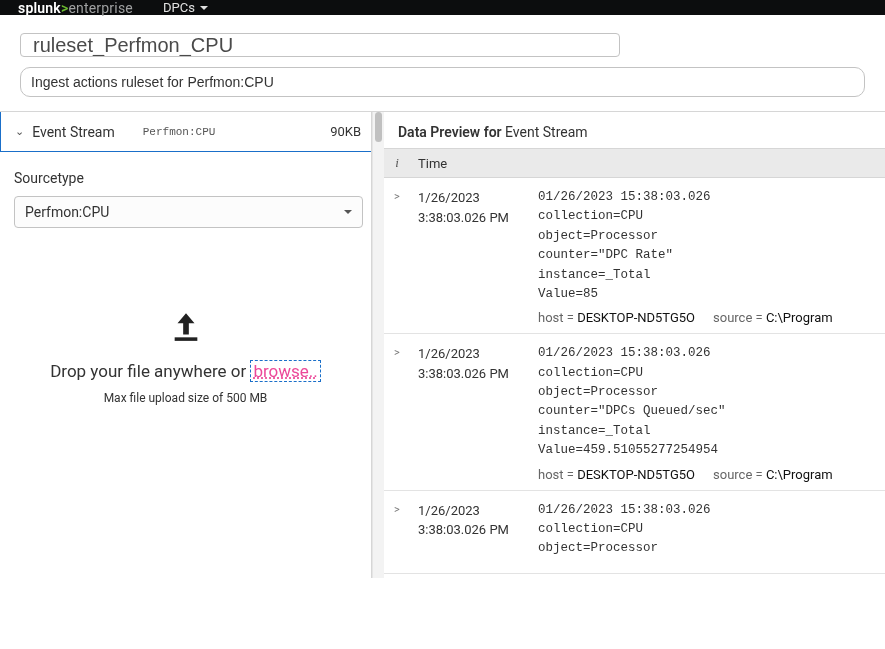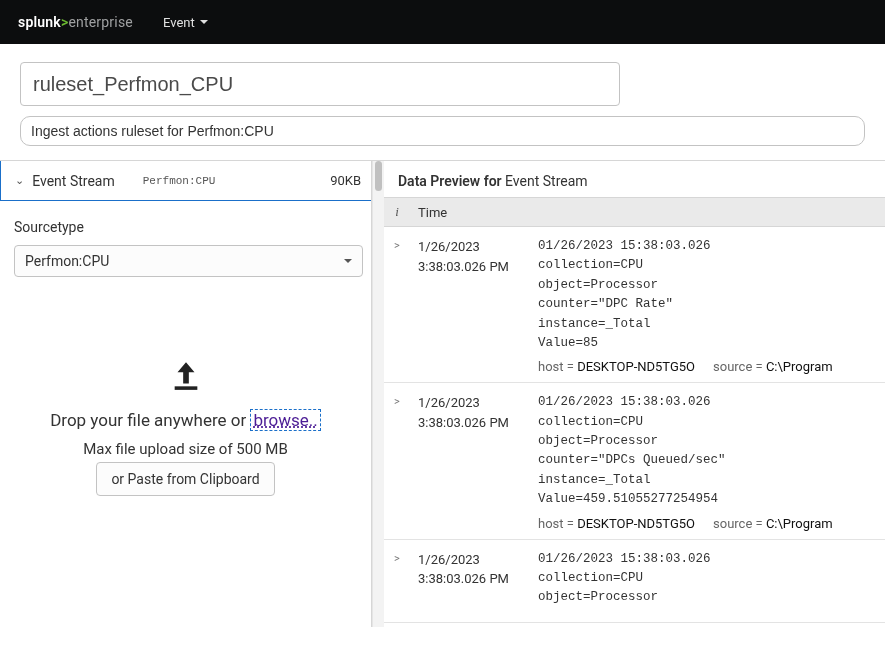--- a/index.html
+++ b/index.html
@@ -9,21 +9,21 @@
     color: #333;
     background: #fff;
     width: 885px;
     height: 649px;
     overflow: hidden;
   }
 
   
   .navbar {
     background: #0c0d0e;
-    height: 44px;
+    height: 15px;
     display: flex;
     align-items: center;
     padding: 4px 18px;
   }
   .logo {
     font-weight: 600;
     font-size: 14px;
     color: #fff;
     letter-spacing: 0.2px;
   }
@@ -51,21 +51,21 @@
     padding: 18px 20px 14px 20px;
   }
   .page-title {
     font-size: 26px;
     font-weight: 400;
     color: #333;
     margin-bottom: 12px;
   }
   .name-input {
     width: 600px;
-    height: 44px;
+    height: 24px;
     border: 1px solid #c3c3c3;
     border-radius: 4px;
     padding: 0 12px;
     font-size: 20px;
     color: #4a4a4a;
     margin-bottom: 10px;
   }
   .desc-input {
     width: 100%;
     height: 30px;
@@ -170,27 +170,27 @@
     margin: 0 auto 14px auto;
     width: 34px;
     height: 36px;
   }
   .dz-headline {
     font-size: 17px;
     color: #333;
     margin-bottom: 10px;
   }
   .browse-link {
-    color: #4c1d95;
+    color: #ec4899;
     text-decoration: underline dotted;
     border: 1px dashed #1a6fc9;
     padding: 0 2px;
   }
   .dz-sub {
-    font-size: 15px;
+    font-size: 12px;
     color: #333;
     margin-bottom: 4px;
   }
   .dz-sub2 {
     font-size: 13px;
     color: #333;
     margin-bottom: 22px;
   }
   .paste-btn {
     display: inline-block;
@@ -282,21 +282,21 @@
   .meta-gap { display: inline-block; width: 18px; }
 </style>
 </head>
 <body>
 
 <div class="navbar">
   <div class="logo">
     <span>splunk</span><span class="gt">&gt;</span><span class="ent">enterprise</span>
   </div>
   <div class="nav-apps">
-    <span>Event</span>
+    <span>DPCs</span>
     <span class="caret-down"></span>
   </div>
 </div>
 
 <div class="page-header">
   <input class="name-input" value="ruleset_Perfmon_CPU" style="">
   <input class="desc-input" value="Ingest actions ruleset for Perfmon:CPU" style="">
 </div>
 
 <div class="split">
@@ -319,21 +319,20 @@
 
     <div class="dropzone">
       <svg class="dz-icon" viewBox="0 0 24 24">
         <path d="M12 3 L6 10 L10 10 L10 18 L14 18 L14 10 L18 10 Z" fill="#222"></path>
         <rect x="4" y="20" width="16" height="2.5" fill="#222"></rect>
       </svg>
       <div class="dz-headline">
         <span>Drop your file anywhere or </span><span class="browse-link">browse..</span>
       </div>
       <div class="dz-sub">Max file upload size of 500 MB</div>
-      <div class="paste-btn">or Paste from Clipboard</div>
     </div>
   </div>
 
   <div class="scrollbar-fake">
     <div class="scrollbar-thumb"></div>
   </div>
 
   <div class="right">
     <div class="preview-title">
       <b>Data Preview for </b><span>Event Stream</span>

